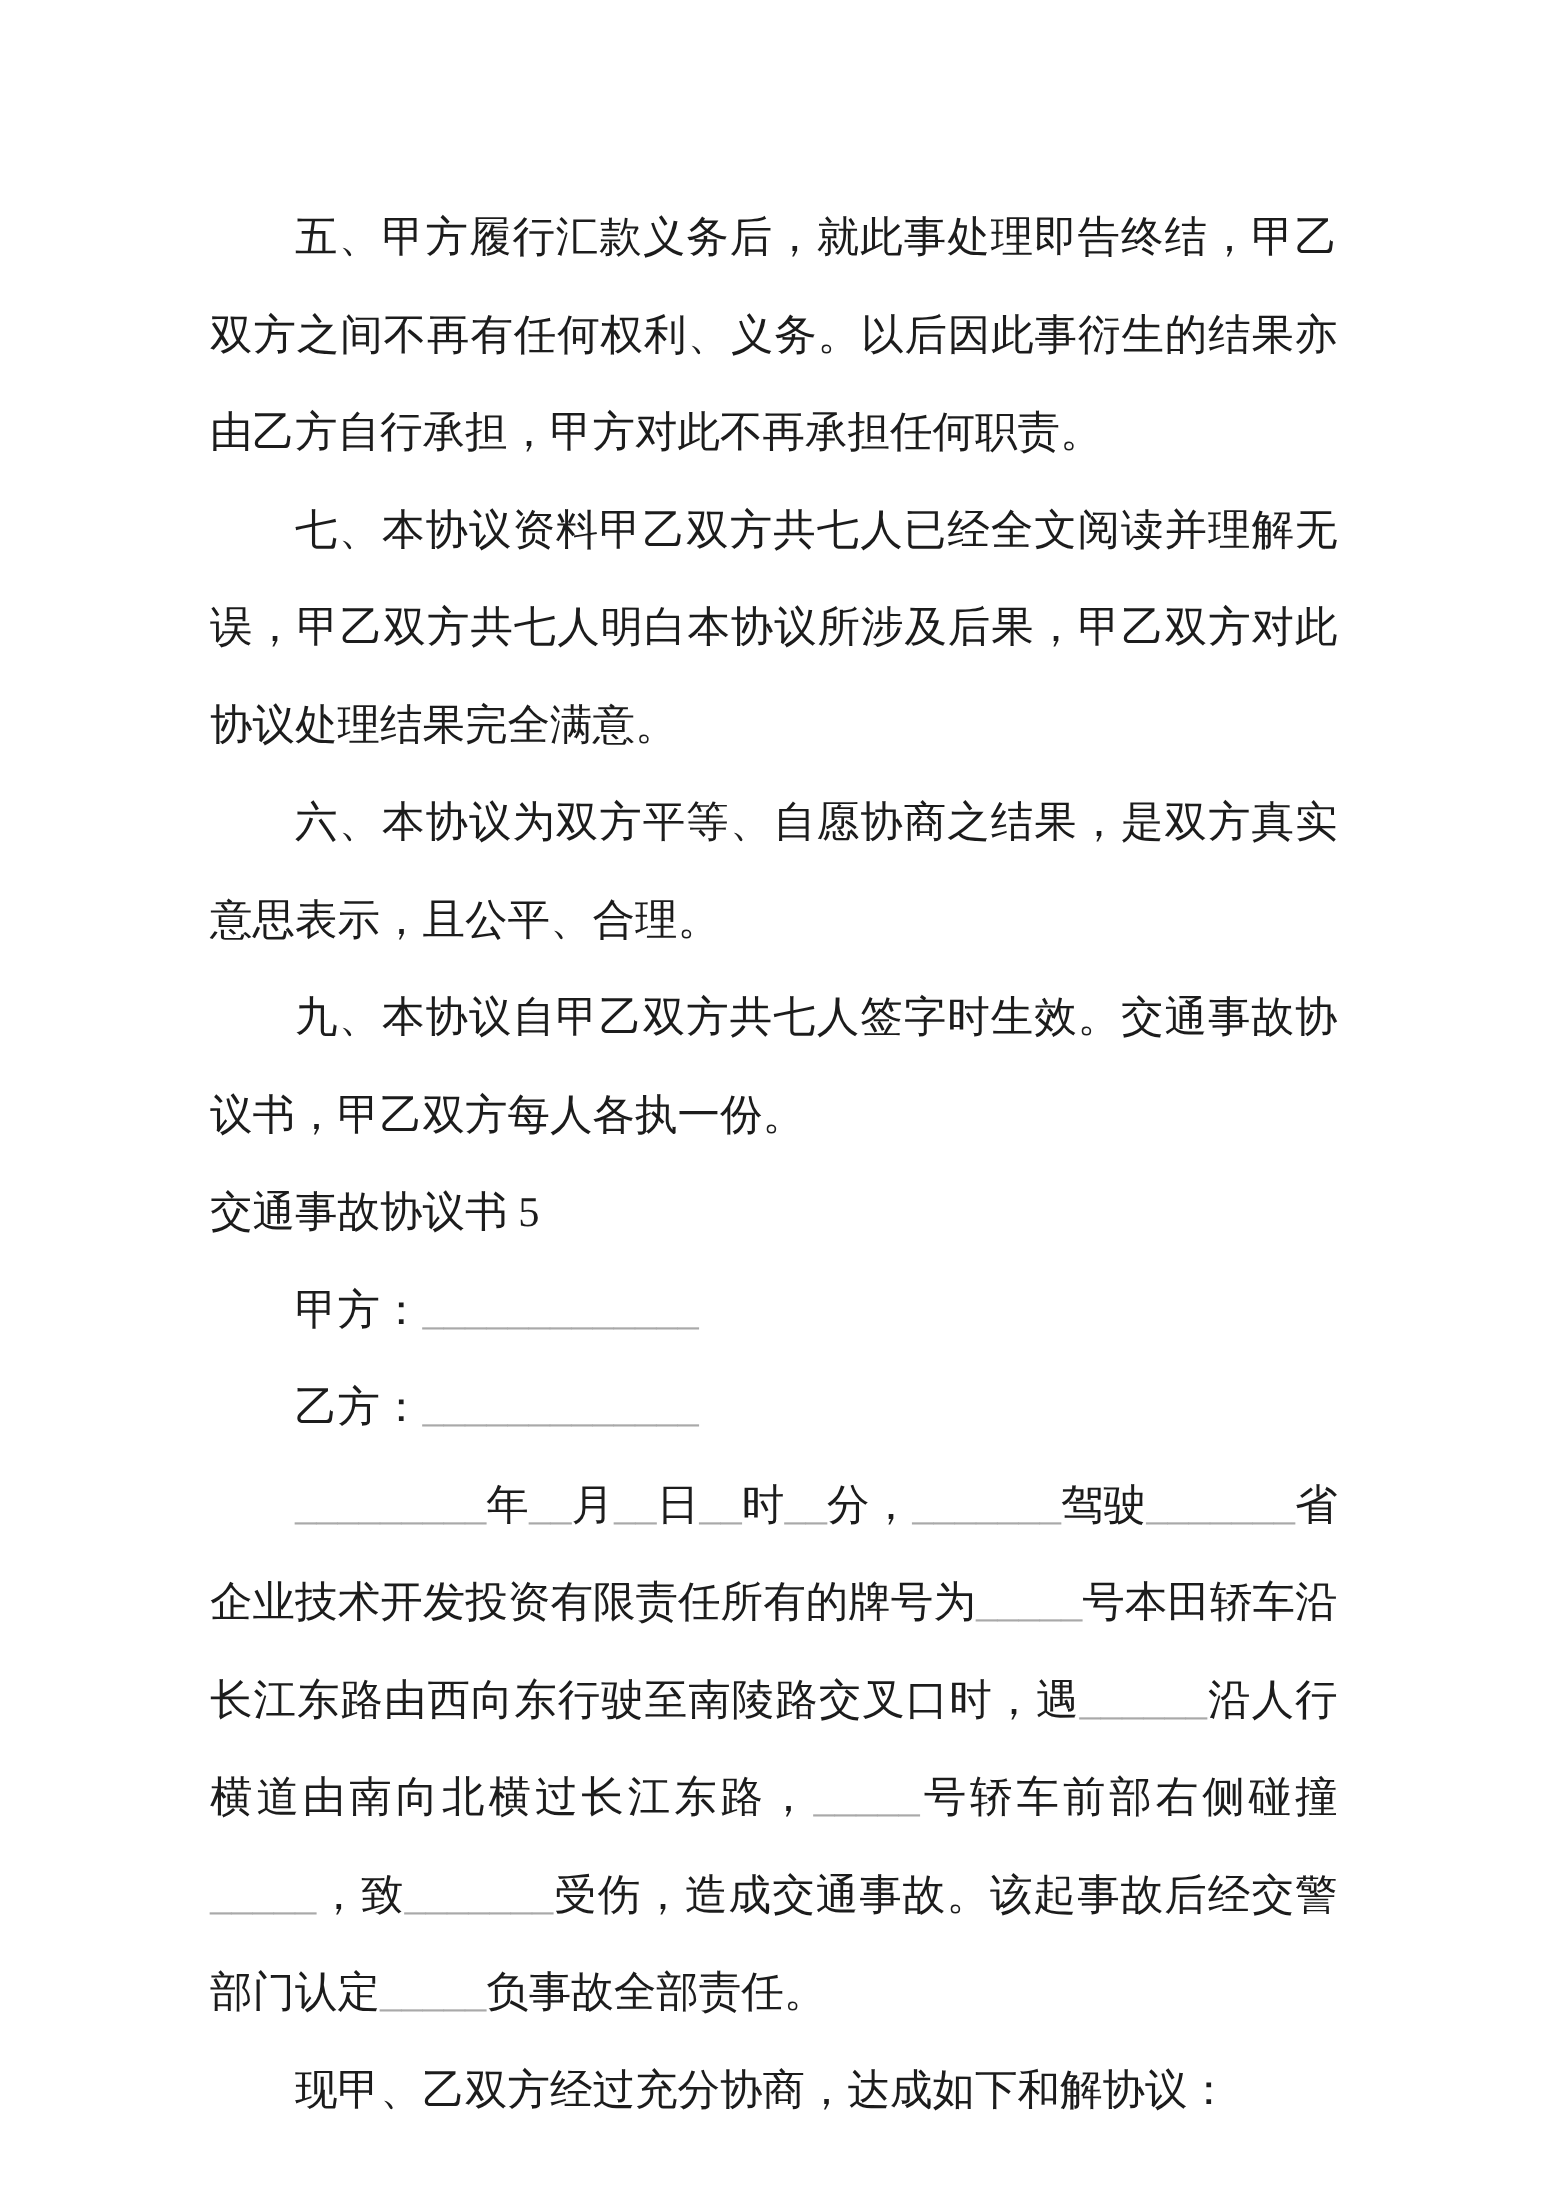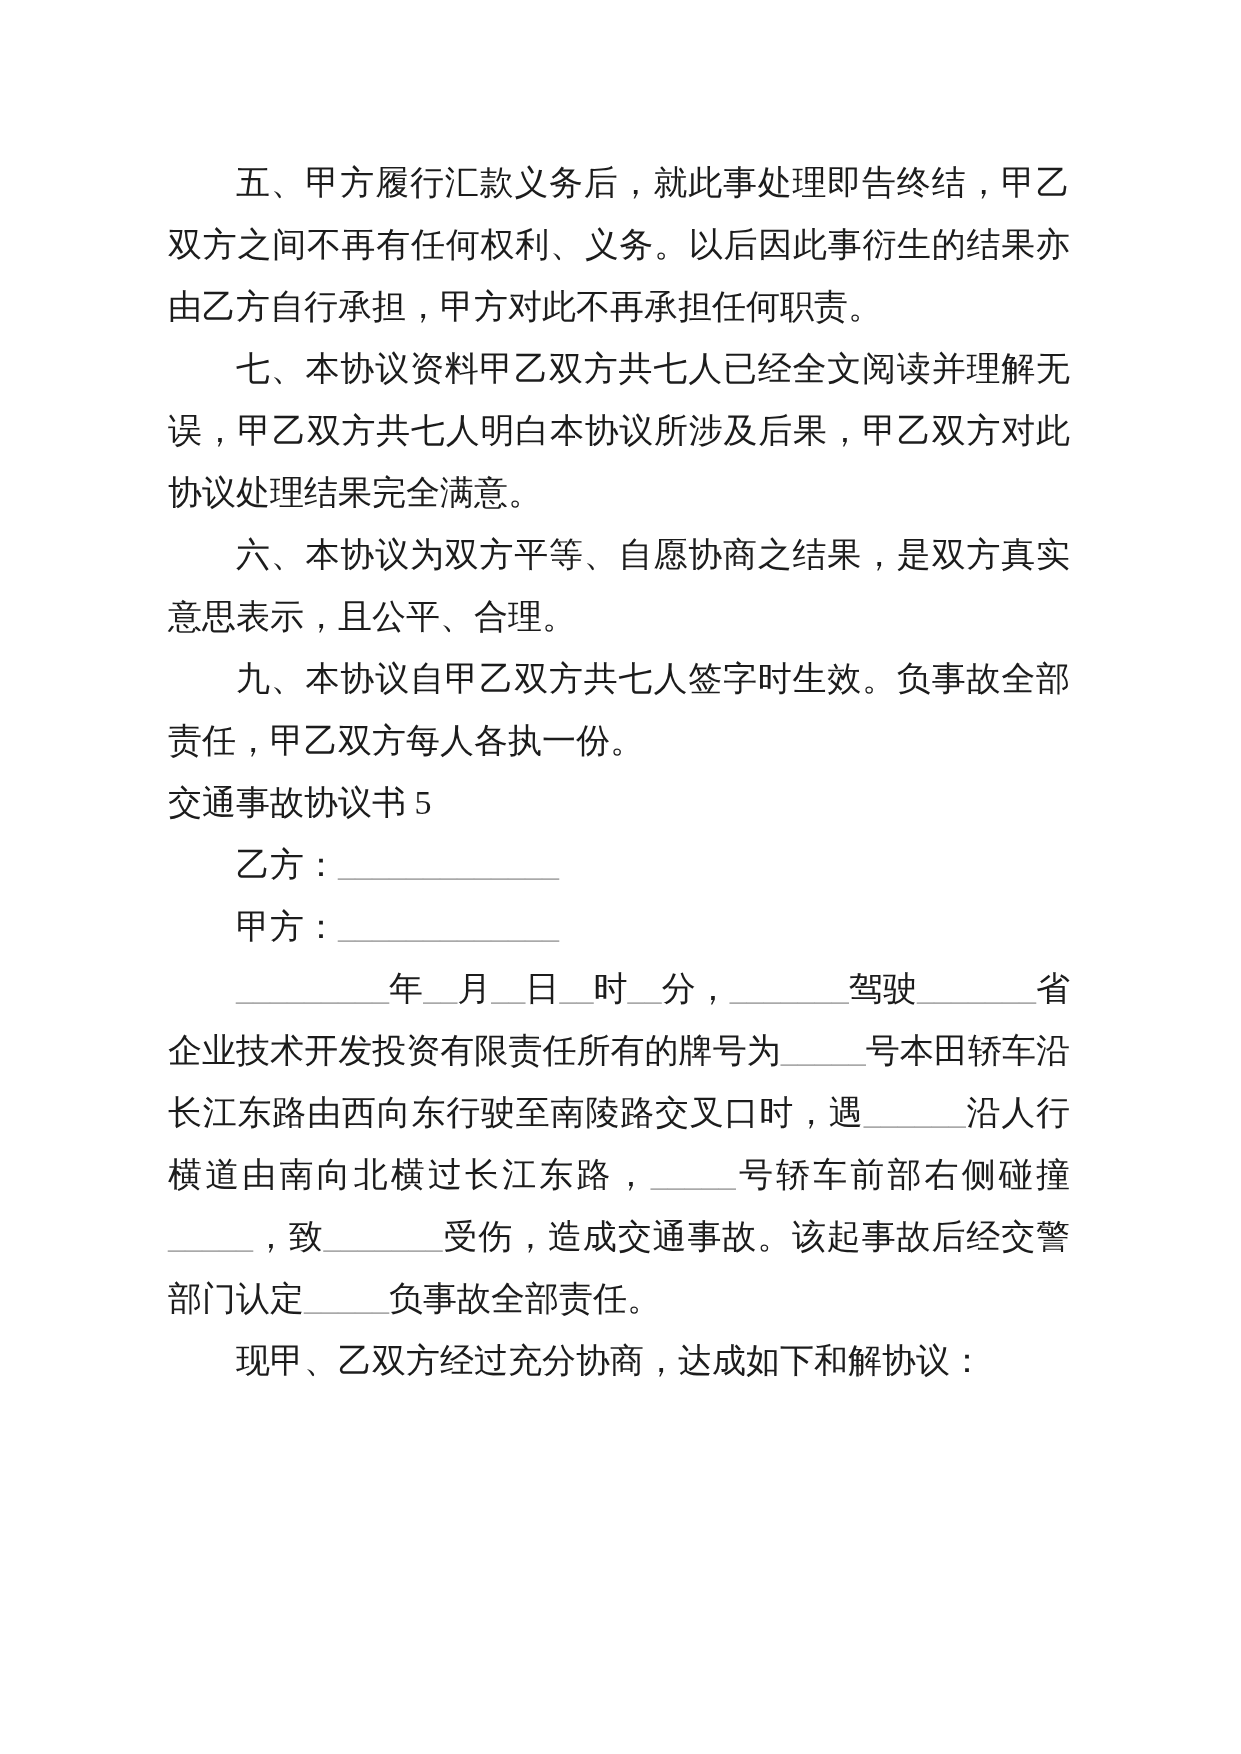--- a/index.html
+++ b/index.html
@@ -12,21 +12,21 @@
     width: 1241px;
     height: 1754px;
     background: #ffffff;
     box-sizing: border-box;
     padding: 152px 171px 0 168px;
     overflow: hidden;
   }
   .doc {
     font-family: "Liberation Serif", "DejaVu Serif", serif;
     font-size: 34px;
-    line-height: 62px;
+    line-height: 78px;
     color: #1c1c1c;
     text-align: justify;
   }
   .doc p {
     margin: 0;
     padding: 0;
   }
   .doc p.indent {
     text-indent: 2em;
   }
@@ -36,20 +36,20 @@
   }
 </style>
 </head>
 <body>
 
 <div class="page">
   <div class="doc">
       <p class="indent"><span>五、甲方履行汇款义务后，就此事处理即告终结，甲乙双方之间不再有任何权利、义务。以后因此事衍生的结果亦由乙方自行承担，甲方对此不再承担任何职责。</span></p>
       <p class="indent"><span>七、本协议资料甲乙双方共七人已经全文阅读并理解无误，甲乙双方共七人明白本协议所涉及后果，甲乙双方对此协议处理结果完全满意。</span></p>
       <p class="indent"><span>六、本协议为双方平等、自愿协商之结果，是双方真实意思表示，且公平、合理。</span></p>
-      <p class="indent"><span>九、本协议自甲乙双方共七人签字时生效。负事故全部责任，甲乙双方每人各执一份。</span></p>
+      <p class="indent"><span>九、本协议自甲乙双方共七人签字时生效。交通事故协议书，甲乙双方每人各执一份。</span></p>
       <p><span>交通事故协议书 5</span></p>
+      <p class="indent"><span>甲方：</span><span class="blank">_____________</span></p>
       <p class="indent"><span>乙方：</span><span class="blank">_____________</span></p>
-      <p class="indent"><span>甲方：</span><span class="blank">_____________</span></p>
       <p class="indent"><span class="blank">_________</span><span>年</span><span class="blank">__</span><span>月</span><span class="blank">__</span><span>日</span><span class="blank">__</span><span>时</span><span class="blank">__</span><span>分，</span><span class="blank">_______</span><span>驾驶</span><span class="blank">_______</span><span>省企业技术开发投资有限责任所有的牌号为</span><span class="blank">_____</span><span>号本田轿车沿长江东路由西向东行驶至南陵路交叉口时，遇</span><span class="blank">______</span><span>沿人行横道由南向北横过长江东路，</span><span class="blank">_____</span><span>号轿车前部右侧碰撞</span><span class="blank">_____</span><span>，致</span><span class="blank">_______</span><span>受伤，造成交通事故。该起事故后经交警部门认定</span><span class="blank">_____</span><span>负事故全部责任。</span></p>
       <p class="indent"><span>现甲、乙双方经过充分协商，达成如下和解协议：</span></p>
     </div>
 </div>
 
 </body></html>

